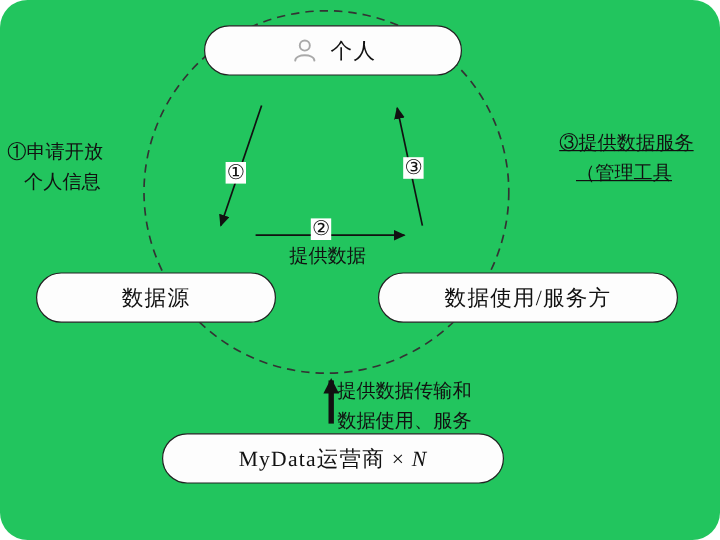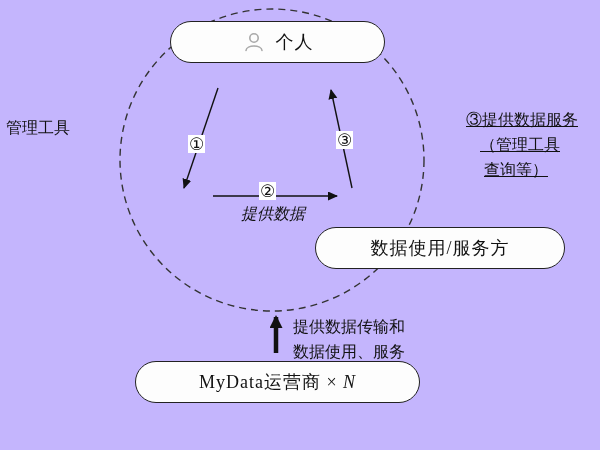--- a/index.html
+++ b/index.html
@@ -1,19 +1,20 @@
 <!DOCTYPE html>
 <html><head>
 <meta charset="utf-8">
 <style>
   html,body { margin:0; padding:0; background:#fff; }
   .canvas {
-    position:relative; width:600px; height:450px; background:#c4b5fd;
+    position:relative; width:600px; height:450px; background:#22c55e;
     font-family:"Liberation Serif","DejaVu Serif",serif; color:#111;
     overflow:hidden;
+    border-radius:23px;
   }
   .layer { position:absolute; left:0; top:0; }
   .node {
     position:absolute; box-sizing:border-box;
     display:flex; align-items:center; justify-content:center; gap:10px;
     border:1.4px solid #222; border-radius:22px; background:#fdfdfd;
     font-size:18px; letter-spacing:1px;
   }
   .lbl { position:absolute; font-size:16px; line-height:1.55; white-space:nowrap; }
   .lbl .line { display:block; }
@@ -56,45 +57,48 @@
   <div class="node" style="left:170px; top:21px; width:215px; height:42px;">
     <span class="person-icon">
       <svg width="24" height="24" viewBox="0 0 24 24">
         <circle cx="12" cy="8" r="4.2" fill="none" stroke="#a9a9a9" stroke-width="1.6"></circle>
         <path d="M4,20.5 C4.5,14.5 19.5,14.5 20,20.5" fill="none" stroke="#a9a9a9" stroke-width="1.6" stroke-linecap="round"></path>
       </svg>
     </span>
     <span>个人</span>
   </div>
 
+  <div class="node" style="left:30px; top:227px; width:200px; height:42px;">
+    <span>数据源</span>
+  </div>
 
   <div class="node" style="left:135px; top:361px; width:285px; height:42px;">
     <span>
       <span>MyData运营商 × </span><span class="var-n">N</span>
     </span>
   </div>
 
   <div class="node" style="left:315px; top:227px; width:250px; height:42px;">
     <span>数据使用/服务方</span>
   </div>
 
   <span class="circled" style="left:188px; top:135px;">①</span>
   <span class="circled" style="left:259px; top:182px;">②</span>
   <span class="circled" style="left:336px; top:131px;">③</span>
 
   <div class="lbl" style="left:6px; top:116px;">
-    <span class="line">管理工具</span>
+    <span class="line">①申请开放</span>
+    <span class="line indent1">个人信息</span>
   </div>
 
   <div class="lbl" style="left:466px; top:108px;text-decoration:underline;">
     <span class="line">③提供数据服务</span>
     <span class="line indent1">（管理工具</span>
-    <span class="line indent2">查询等）</span>
   </div>
 
-  <div class="lbl center" style="left:218px; top:202px; width:110px;font-style:italic;">提供数据</div>
+  <div class="lbl center" style="left:218px; top:202px; width:110px;">提供数据</div>
 
-  <div class="lbl" style="left:293px; top:315px;">
+  <div class="lbl" style="left:281px; top:315px;">
     <span class="line">提供数据传输和</span>
     <span class="line">数据使用、服务</span>
   </div>
 
 </div>
 
 </body></html>

